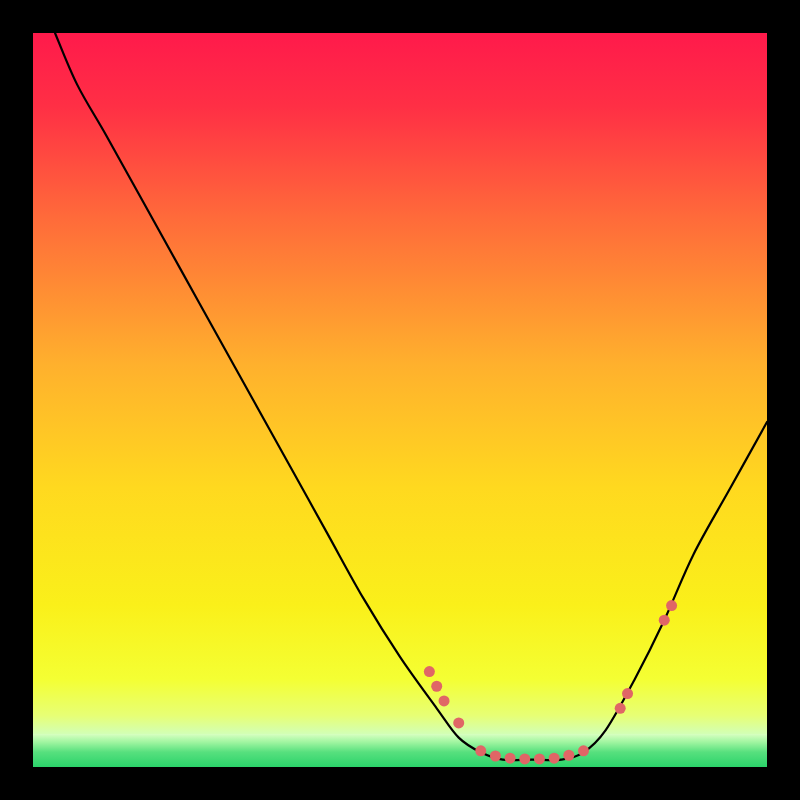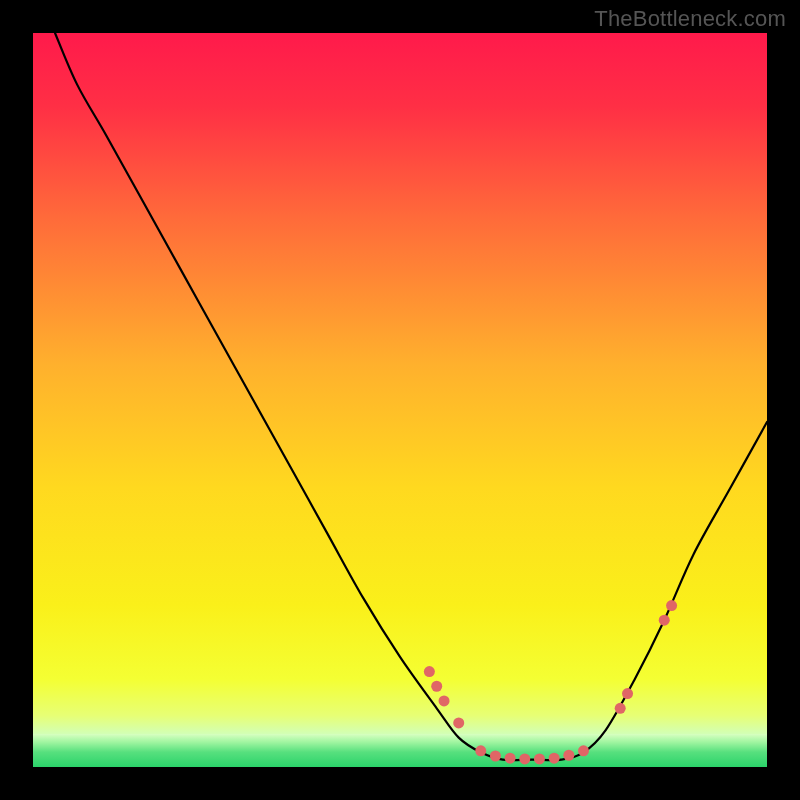--- a/index.html
+++ b/index.html
@@ -37,21 +37,20 @@
   svg.curve {
     position: absolute;
     inset: 0;
     z-index: 3;
   }
 </style>
 </head>
 <body>
 <div class="container">
 
-  <div class="watermark">TheBottleneck.com</div>
 
   <div class="plot">
 
     <svg class="gradient" viewBox="0 0 734 734" preserveAspectRatio="none">
       <defs>
         <linearGradient id="bg" x1="0" y1="0" x2="0" y2="1">
 
         <stop offset="0%" stop-color="#ff1a4b"></stop>
             <stop offset="10%" stop-color="#ff2f45"></stop>
             <stop offset="25%" stop-color="#ff6a3a"></stop>

